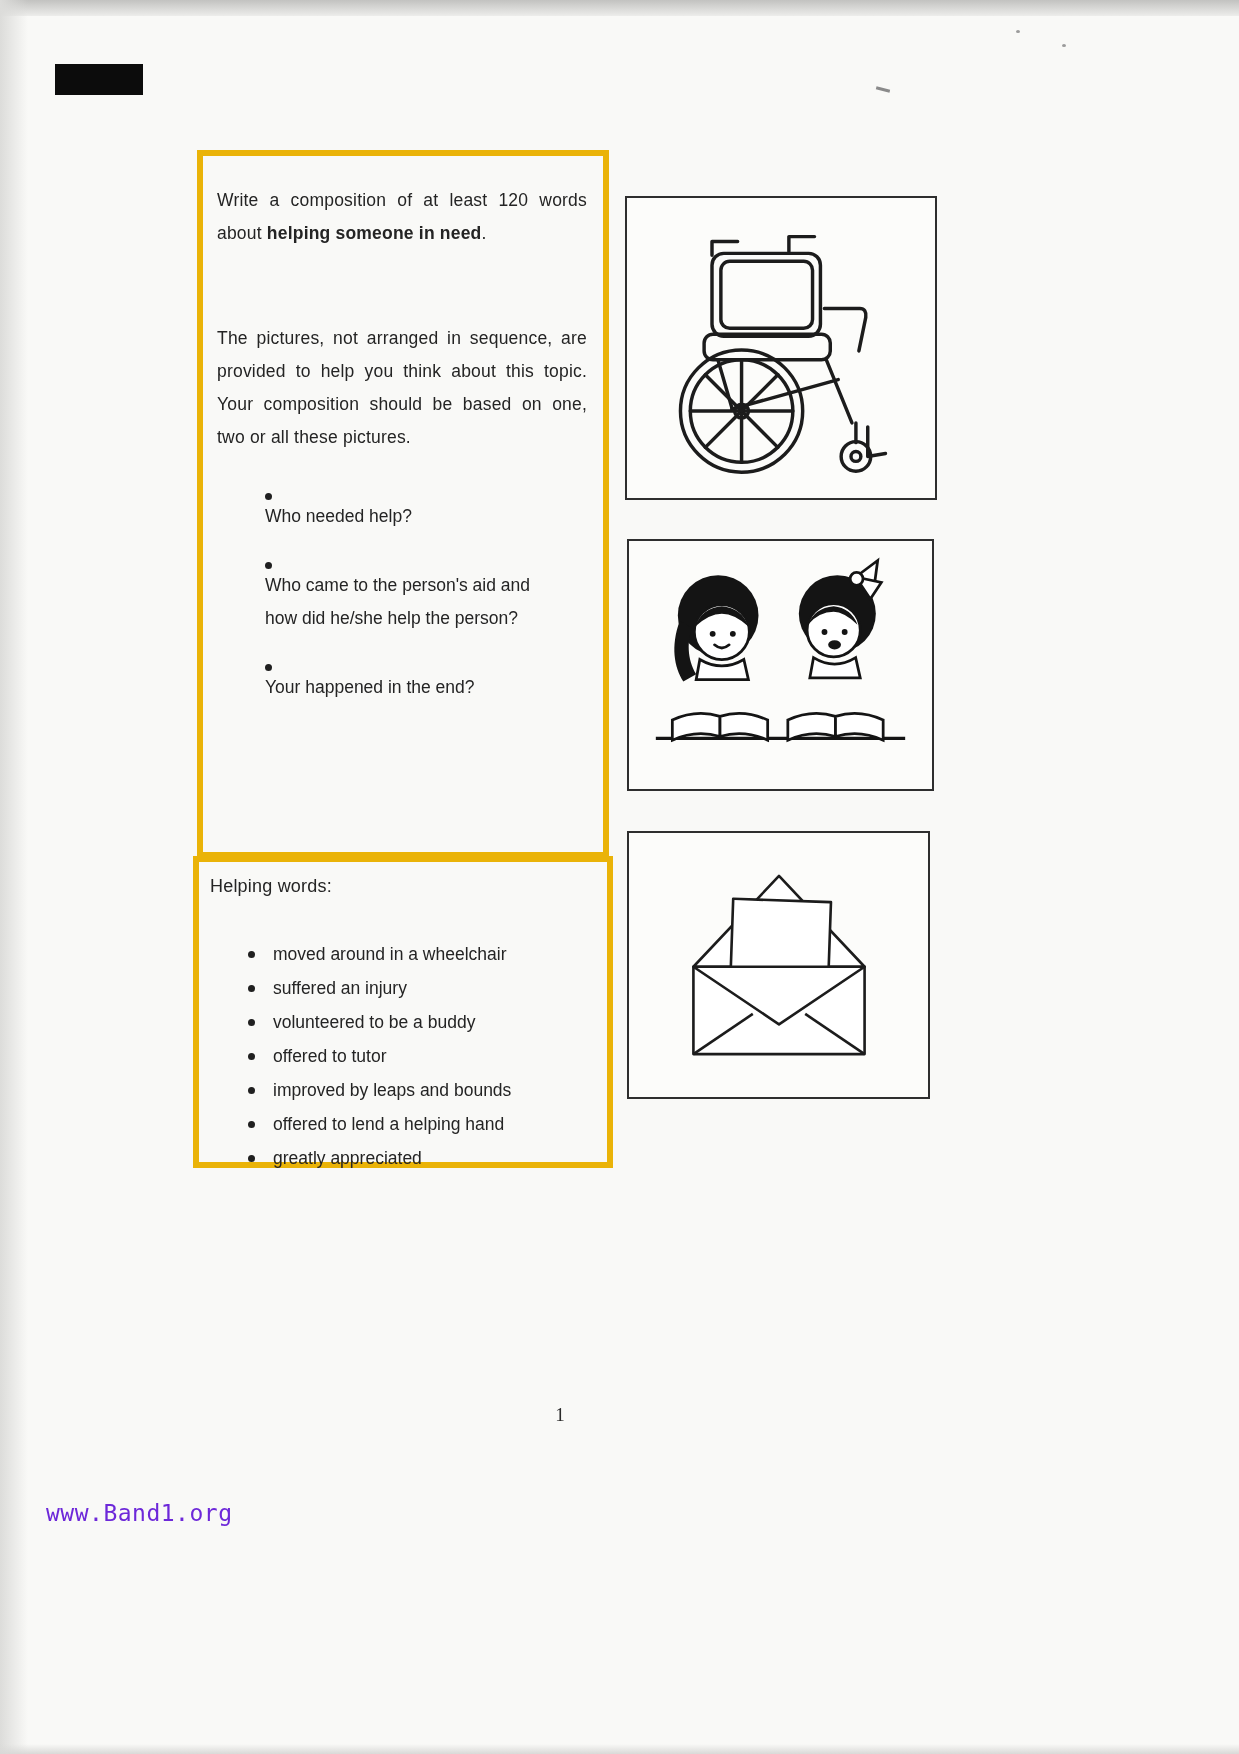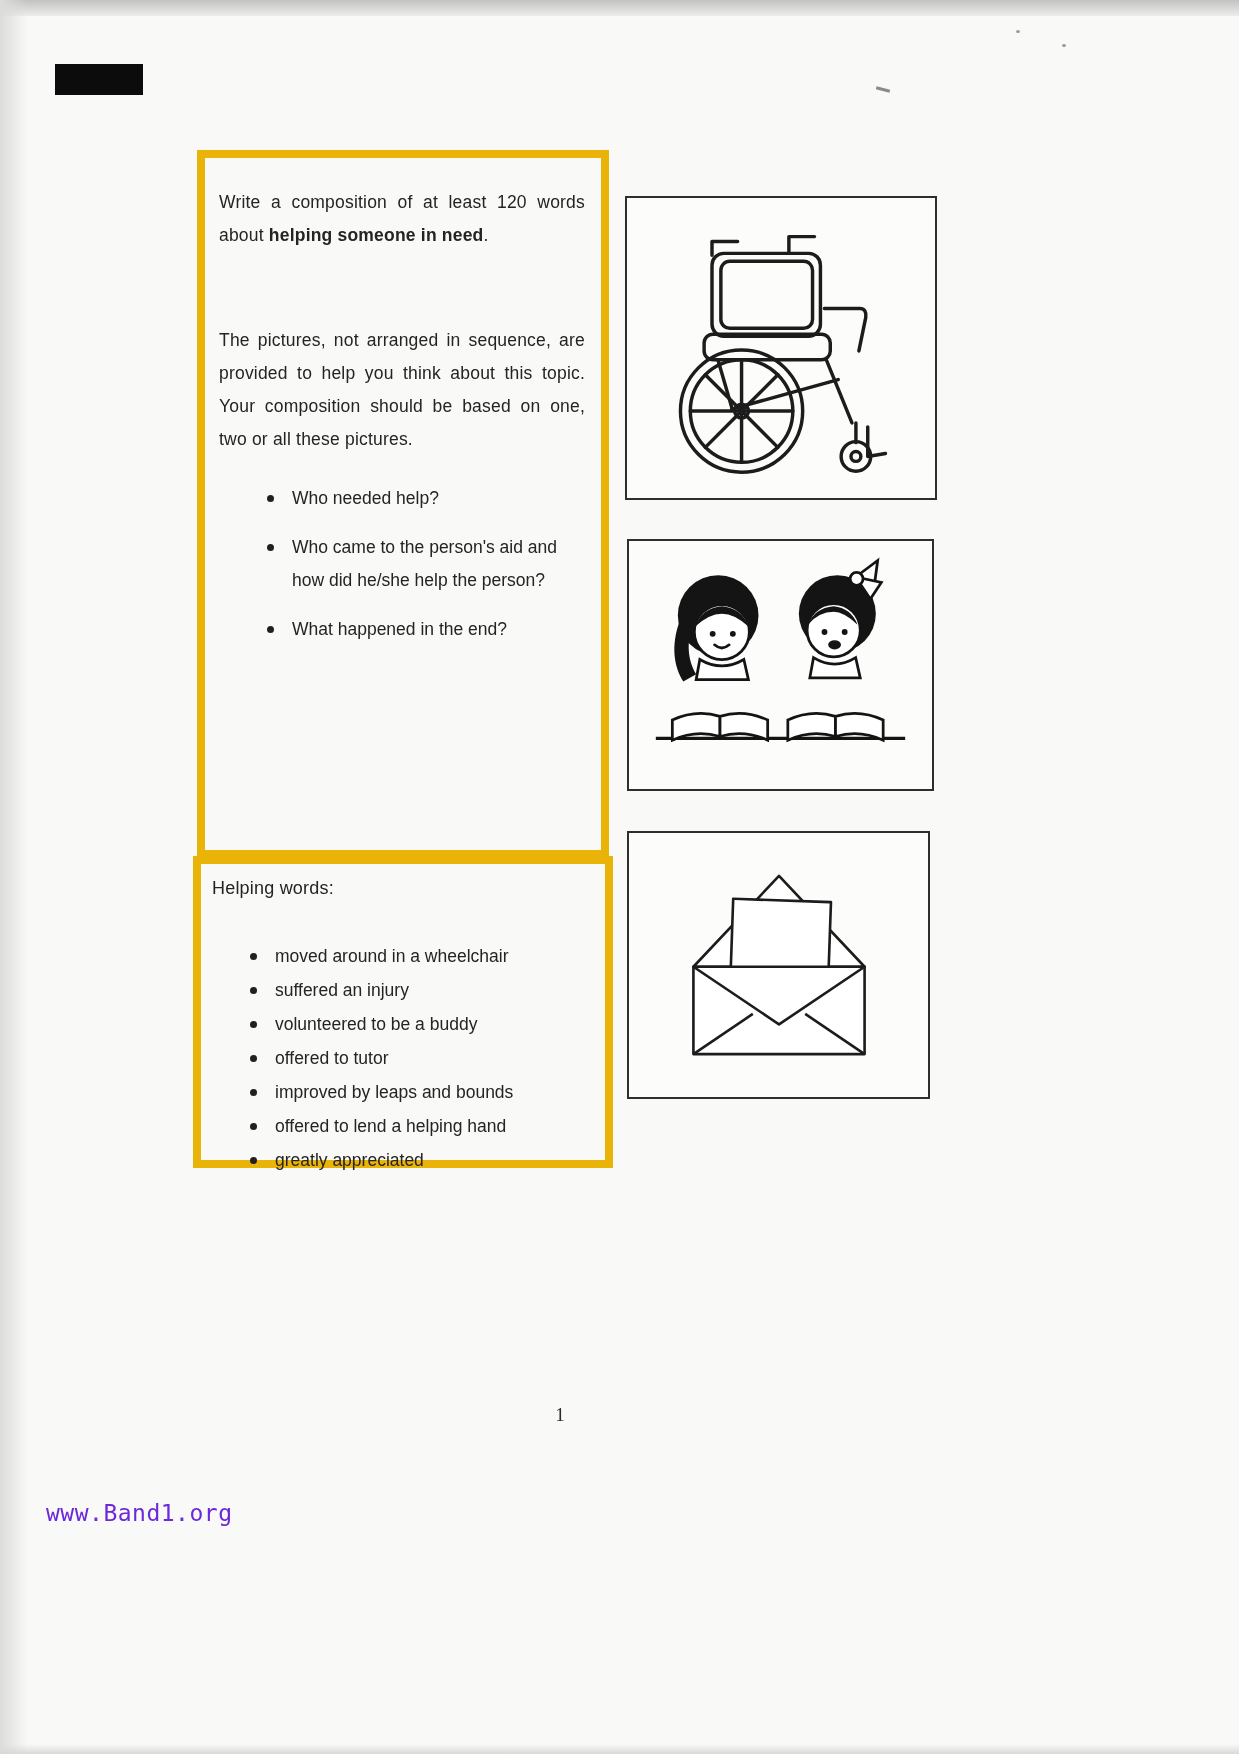--- a/index.html
+++ b/index.html
@@ -13,32 +13,32 @@
     background:linear-gradient(#c2c2c0,#ededeb); }
   .scan-left-edge { position:absolute; top:0; left:0; bottom:0; width:28px;
     background:linear-gradient(90deg,#dcdcda,rgba(249,249,247,0)); }
   .scan-bottom-edge { position:absolute; bottom:0; left:0; right:0; height:10px;
     background:linear-gradient(rgba(249,249,247,0),#d9d9d7); }
   .redaction { position:absolute; left:55px; top:64px; width:88px; height:31px; background:#0c0c0c; }
   .scan-dash { position:absolute; left:876px; top:88px; width:14px; height:3px;
     background:#8a8a8a; transform:rotate(14deg); }
   .scan-dot { position:absolute; width:4px; height:3px; background:#9b9b9b; border-radius:50%; }
 
-  .box { position:absolute; border:8px solid #eab308; background:transparent; }
+  .box { position:absolute; border:6px solid #eab308; background:transparent; }
   .instructions { left:197px; top:150px; width:412px; height:708px; padding:28px 16px 0 14px; }
   .helping { left:193px; top:856px; width:420px; height:312px; padding:12px 16px 0 11px; }
 
   .para { font-size:17.5px; line-height:33px; text-align:justify; letter-spacing:.2px; }
   .para b { font-weight:bold; }
   .p2 { margin-top:72px; }
   .p3 { margin-top:56px; text-align:left; }
   .p4 { margin-top:40px; }
 
   .blist { margin-top:26px; margin-left:48px; list-style:none; }
-  .blist .item { display:flex; margin-bottom:16px; }
+  .blist .item { display:flex; margin-bottom:16px;flex-direction:column; }
   .dot { flex:0 0 7px; width:7px; height:7px; border-radius:50%; background:#202020; margin:13px 18px 0 0; }
   .item-text { font-size:17.5px; line-height:33px; max-width:300px; }
 
   .hw-title { font-size:18px; line-height:24px; margin-bottom:44px; letter-spacing:.2px; }
   .hlist { margin-left:38px; list-style:none; }
   .hlist .item { display:flex; margin-bottom:10px; }
   .hlist .dot { margin:9px 18px 0 0; }
   .hlist .item-text { font-size:17.5px; line-height:24px; }
 
   .img-box { position:absolute; border:2px solid #2e2e2e; background:#fcfcfa;
@@ -74,21 +74,21 @@
       <li class="item">
         <span class="dot"></span>
         <span class="item-text">Who needed help?</span>
       </li>
       <li class="item">
         <span class="dot"></span>
         <span class="item-text">Who came to the person's aid and how did he/she help the person?</span>
       </li>
       <li class="item">
         <span class="dot"></span>
-        <span class="item-text">What happened in the end?</span>
+        <span class="item-text">Your happened in the end?</span>
       </li>
     </ul>
 
   </div>
 
   <div class="box helping">
     <p class="hw-title">Helping words:</p>
     <ul class="hlist">
       <li class="item">
         <span class="dot"></span>

